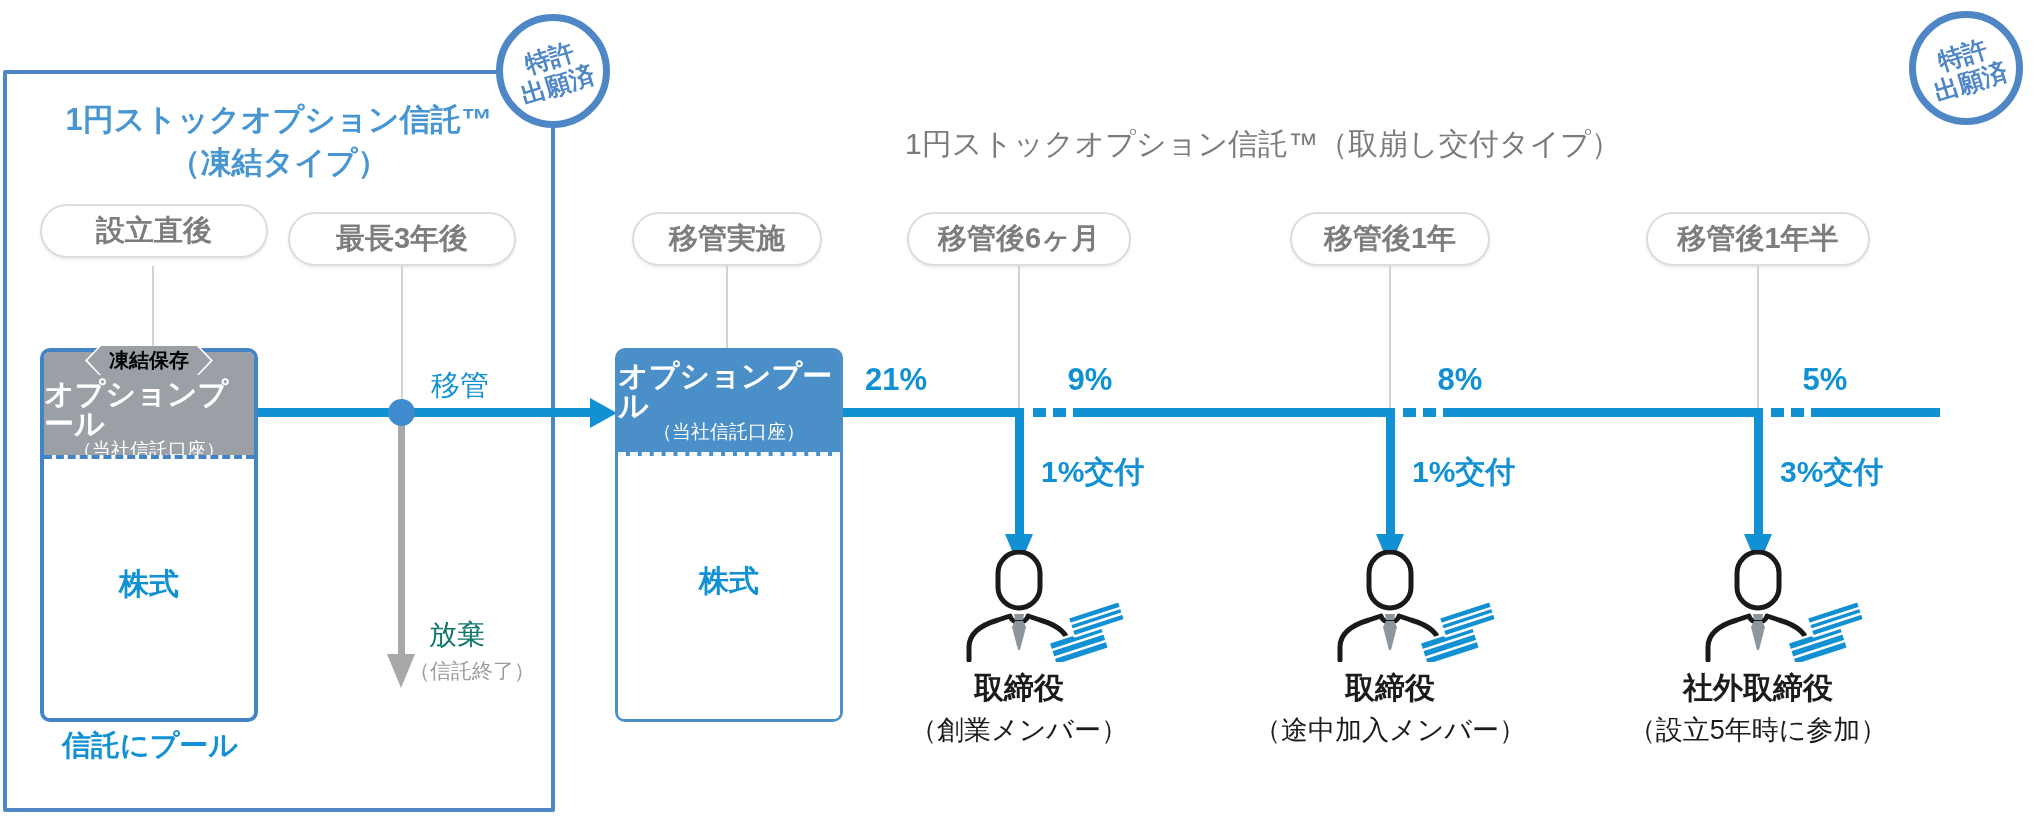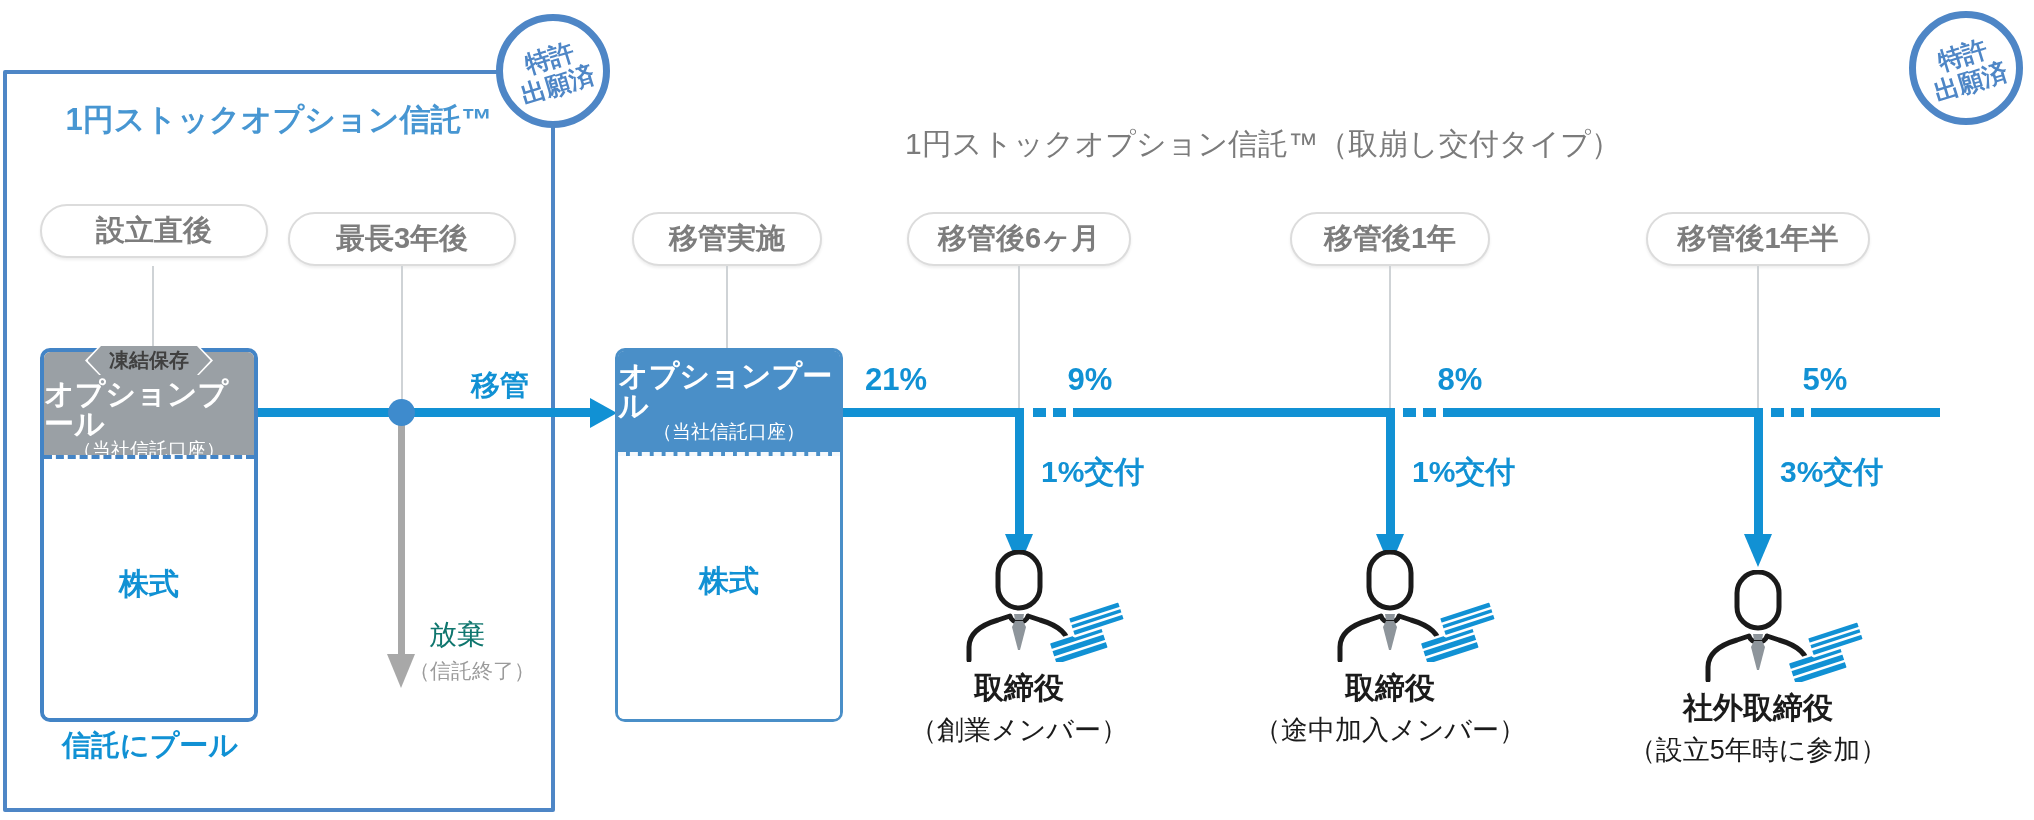--- a/index.html
+++ b/index.html
@@ -36,31 +36,31 @@
   .pool-box-right{left:615px;top:348px;width:228px;height:374px;border:3px solid var(--box-blue);}
   .box-header{display:flex;flex-direction:column;align-items:center;justify-content:center;color:#fff;border-radius:6px 6px 0 0;}
   .box-header-gray{height:103px;background:var(--hdr-gray);}
   .box-header-blue{height:101px;background:var(--box-blue);border-bottom:4px dashed rgba(255,255,255,.95);box-sizing:content-box;}
   .box-body{flex:1;position:relative;background:#fff;border-radius:0 0 6px 6px;}
   .box-body-dash{border-top:4px dashed #4384c6;}
   .box-title{font-weight:bold;font-size:30px;line-height:30px;}
   .box-sub{font-size:19px;line-height:22px;}
   .stock{position:absolute;left:0;right:0;top:105px;text-align:center;color:var(--blue);font-weight:bold;font-size:30px;}
   .hex{width:128px;height:34px;background:#fff;clip-path:polygon(11% 0,89% 0,100% 50%,89% 100%,11% 100%,0 50%);display:flex;align-items:center;justify-content:center;margin-bottom:4px;}
-  .hex-in{width:123px;height:29px;background:var(--hdr-gray);clip-path:polygon(11% 0,89% 0,100% 50%,89% 100%,11% 100%,0 50%);display:flex;align-items:center;justify-content:center;font-size:20px;font-weight:bold;color:#404040;}
+  .hex-in{width:123px;height:29px;background:var(--hdr-gray);clip-path:polygon(11% 0,89% 0,100% 50%,89% 100%,11% 100%,0 50%);display:flex;align-items:center;justify-content:center;font-size:20px;font-weight:bold;color:#000000;}
   
   .hline{height:9px;background:var(--blue);}
   .dash{width:13px;height:9px;background:var(--blue);}
   .vshaft{width:9px;background:var(--blue);}
   .head-right{width:0;height:0;border-top:15px solid transparent;border-bottom:15px solid transparent;border-left:27px solid var(--blue);}
   .head-down{width:0;height:0;border-left:14px solid transparent;border-right:14px solid transparent;border-top:33px solid var(--blue);}
   .dot{width:27px;height:27px;border-radius:50%;background:#3e8bcd;z-index:3;}
   .pct{width:120px;text-align:center;color:var(--blue);font-weight:bold;font-size:31px;}
   .grant{color:var(--blue);font-weight:bold;font-size:30px;}
-  .t-transfer{color:var(--blue);font-weight:bold;font-size:29px;margin-left:40px;}
+  .t-transfer{color:var(--blue);font-weight:normal;font-size:29px;}
   
   .gray-shaft{width:7px;background:#a8a8a8;}
   .gray-head{width:0;height:0;border-left:14px solid transparent;border-right:14px solid transparent;border-top:34px solid #a8a8a8;}
   .abandon{color:#0f766e;font-weight:normal;font-size:28px;}
   .abandon-sub{color:#9b9b9b;font-size:21px;}
   .caption{left:8px;top:726px;width:284px;text-align:center;color:var(--blue);font-weight:bold;font-size:29px;line-height:38px;}
   
   .person-group{width:300px;display:flex;flex-direction:column;align-items:center;}
   .person-group svg{margin-left:50px;}
   .p-name{margin-top:6px;color:#1b1b1b;font-weight:bold;font-size:30px;}
@@ -68,20 +68,21 @@
 </style>
 </head>
 <body>
 
 <div id="canvas">
 
   <div class="abs panel-left"></div>
 
   <div class="abs ltitle">
     <div>1円ストックオプション信託™</div>
+    <div>（凍結タイプ）</div>
   </div>
 
   <div class="abs pill" style="left:40px;top:204px;width:228px;">
     <span>設立直後</span>
   </div>
   <div class="abs pill" style="left:288px;top:212px;width:228px;">
     <span>最長3年後</span>
   </div>
   <div class="abs connector" style="left:152px;top:266px;height:82px;"></div>
   <div class="abs connector" style="left:401px;top:266px;height:140px;"></div>
@@ -204,21 +205,21 @@
         <line x1="0" y1="32" x2="56" y2="32"></line>
         <rect x="26" y="-2" width="54" height="20" rx="2"></rect>
         <line x1="26" y1="5" x2="80" y2="5"></line>
         <line x1="26" y1="11" x2="80" y2="11"></line>
       </g>
     </svg>
     <div class="p-name">取締役</div>
     <div class="p-note">（途中加入メンバー）</div>
   </div>
 
-  <div class="abs person-group" style="left:1608px;top:570px;align-items:center;">
+  <div class="abs person-group" style="left:1608px;top:550px;align-items:center;">
     <svg width="170" height="112" viewBox="0 0 170 112">
       <rect x="39" y="2" width="42" height="56" rx="21" fill="#fff" stroke="#1a1a1a" stroke-width="5"></rect>
       <path d="M10 110 L10 97 C10 83 22 75 39 70 L51 66 C53 74 67 74 69 66 L81 70 C98 75 110 83 110 97 L110 110" fill="#fff" stroke="#1a1a1a" stroke-width="5" stroke-linejoin="round" stroke-linecap="round"></path>
       <polygon points="55,64 65,64 64,70 56,70" fill="#8e959b"></polygon>
       <polygon points="56,71 64,71 67,77 61,100 59,100 53,77" fill="#8e959b"></polygon>
       <g transform="translate(90,64) rotate(-18 40 24)" fill="#1191d4" stroke="#fff" stroke-width="2.5">
         <rect x="0" y="16" width="56" height="24" rx="2"></rect>
         <line x1="0" y1="24" x2="56" y2="24"></line>
         <line x1="0" y1="32" x2="56" y2="32"></line>
         <rect x="26" y="-2" width="54" height="20" rx="2"></rect>

